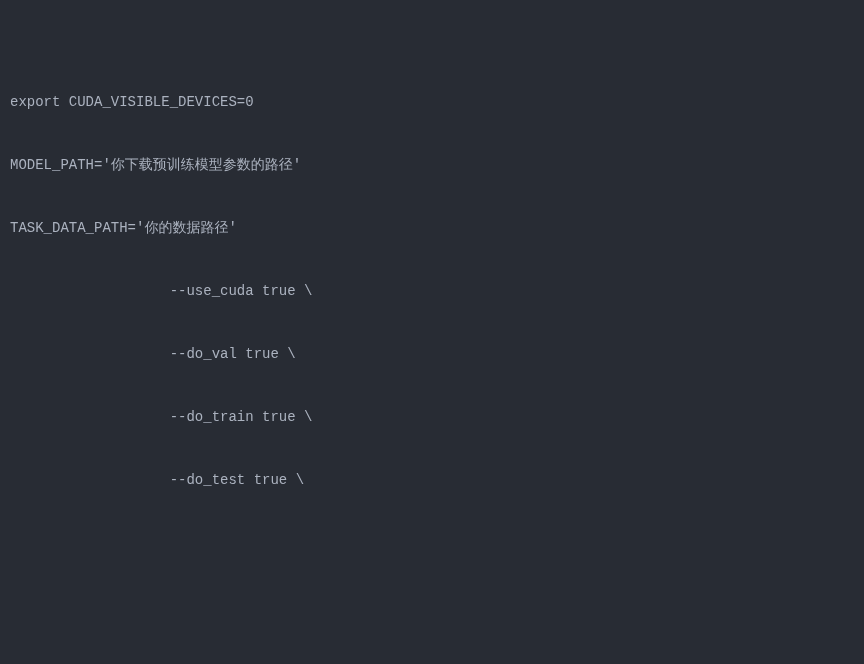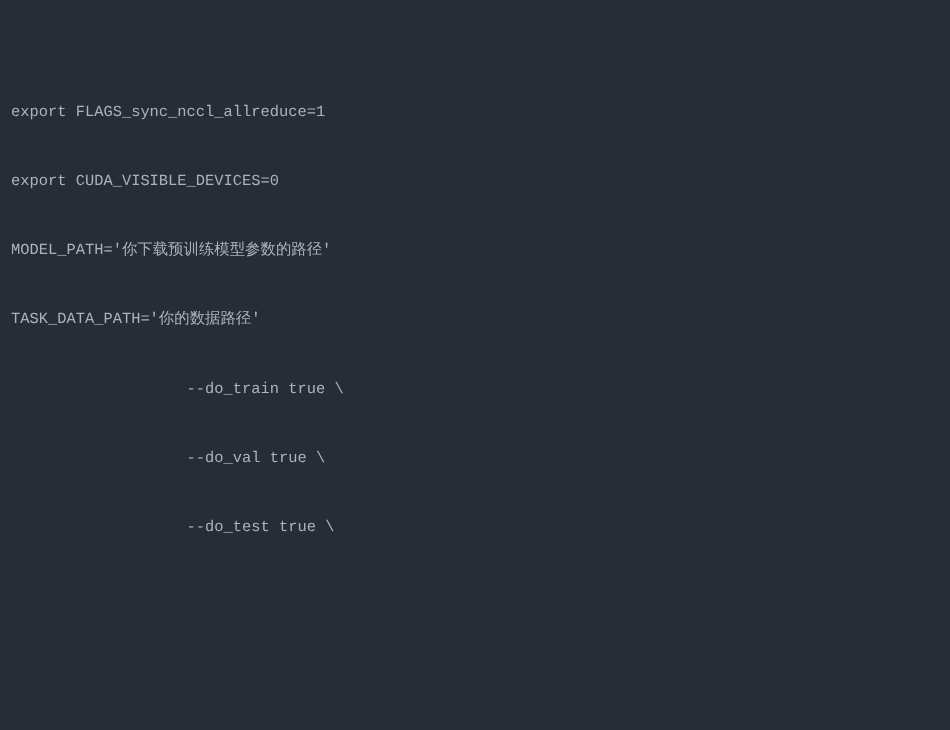--- a/index.html
+++ b/index.html
@@ -23,26 +23,26 @@
     }
     .line {
       white-space: pre;
     }
   </style>
 </head>
 <body>
 
 <div class="code-block">
   <div class="line"></div>
-  <div class="line">export FLAGS_sync_nccl_allreduce=1</div>
   <div class="line">export CUDA_VISIBLE_DEVICES=0</div>
   <div class="line">MODEL_PATH='你下载预训练模型参数的路径'</div>
   <div class="line">TASK_DATA_PATH='你的数据路径'</div>
+  <div class="line">                   --use_cuda true \</div>
+  <div class="line">                   --do_val true \</div>
   <div class="line">                   --do_train true \</div>
-  <div class="line">                   --do_val true \</div>
   <div class="line">                   --do_test true \</div>
   
   
   
   
   
   
   
   
   

